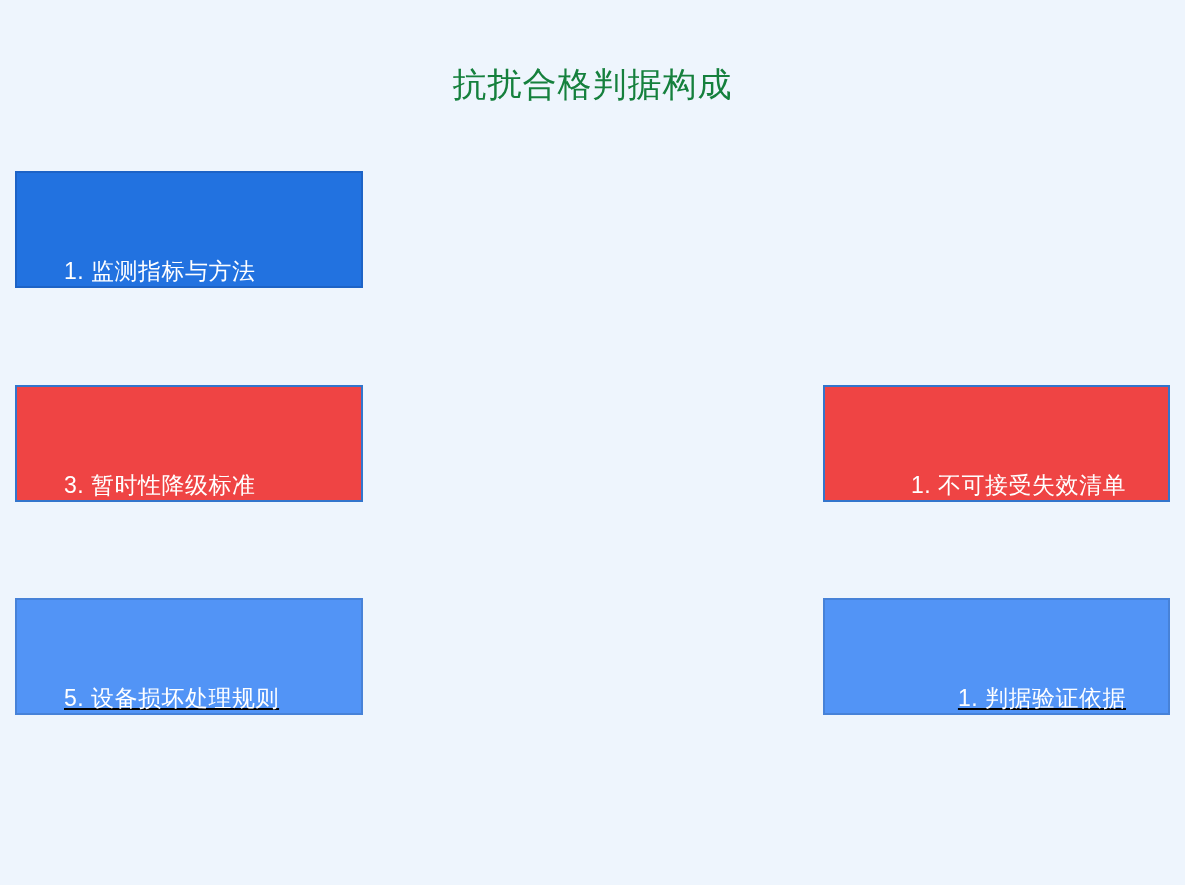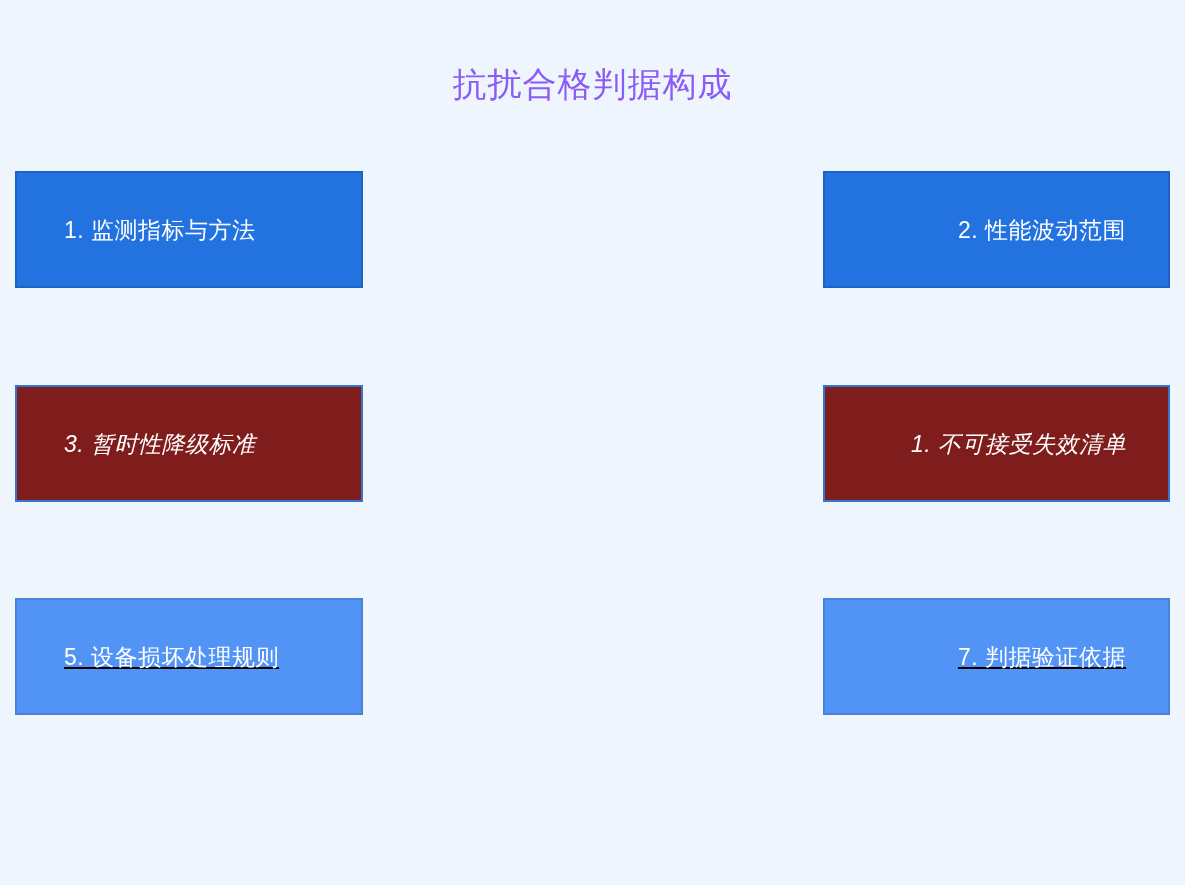--- a/index.html
+++ b/index.html
@@ -26,31 +26,31 @@
 
   #page-title {
     position: absolute;
     left: 0;
     top: 62px;
     width: 1185px;
     text-align: center;
     font-size: 34px;
     line-height: 44px;
     font-weight: 400;
-    color: #8b5cf6;
+    color: #15803d;
     letter-spacing: 1px;
     white-space: nowrap;
   }
 
   .node-box {
     position: absolute;
     box-sizing: border-box;
     height: 117px;
     display: flex;
-    align-items: center;
+    align-items: flex-end;
     border-style: solid;
     border-width: 2px;
   }
 
   .node-label {
     font-size: 23px;
     line-height: 30px;
     color: #ffffff;
     font-weight: 400;
     letter-spacing: 0.5px;
@@ -78,53 +78,49 @@
   .row-1 { top: 171px; }
   .row-2 { top: 385px; }
   .row-3 { top: 598px; text-decoration: underline; }
 
   
   .tone-1 {
     background: #2272e0;
     border-color: #1d63c6;
   }
   .tone-2 {
-    background: #7f1d1d;
+    background: #ef4444;
     border-color: #3375cc;
-    font-style: italic;
   }
   .tone-3 {
     background: #5294f6;
     border-color: #4782d8;
   }
 </style>
 </head>
 <body>
 
 <div id="slide">
 
   <div id="page-title">抗扰合格判据构成</div>
 
   <div class="node-box col-left row-1 tone-1">
     <span class="node-label">1. 监测指标与方法</span>
   </div>
 
-  <div class="node-box col-right row-1 tone-1">
-    <span class="node-label">2. 性能波动范围</span>
-  </div>
 
   <div class="node-box col-left row-2 tone-2">
     <span class="node-label">3. 暂时性降级标准</span>
   </div>
 
   <div class="node-box col-right row-2 tone-2">
     <span class="node-label">1. 不可接受失效清单</span>
   </div>
 
   <div class="node-box col-left row-3 tone-3">
     <span class="node-label">5. 设备损坏处理规则</span>
   </div>
 
   <div class="node-box col-right row-3 tone-3">
-    <span class="node-label">7. 判据验证依据</span>
+    <span class="node-label">1. 判据验证依据</span>
   </div>
 
 </div>
 
 </body></html>

